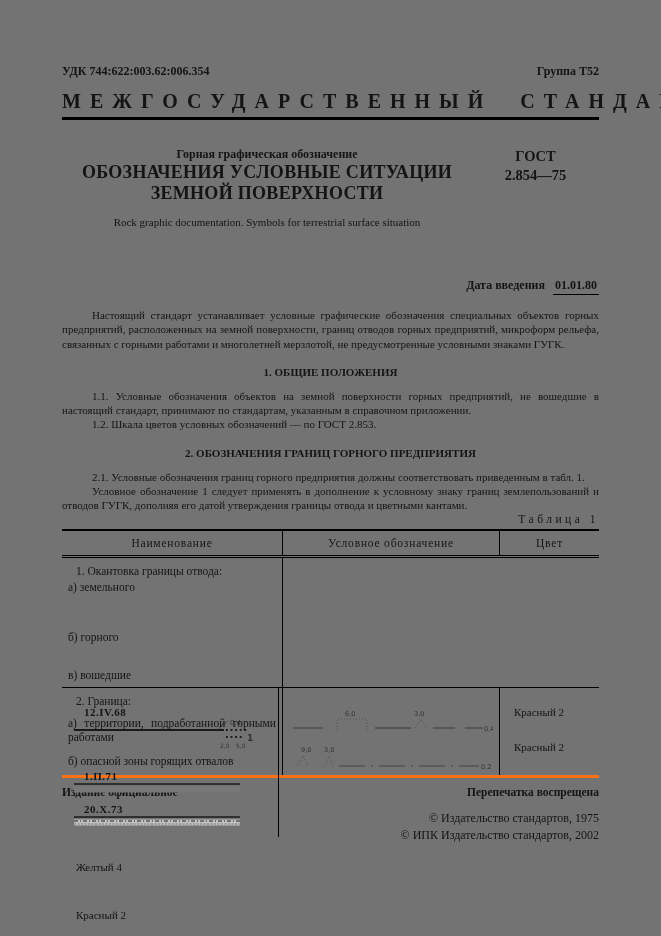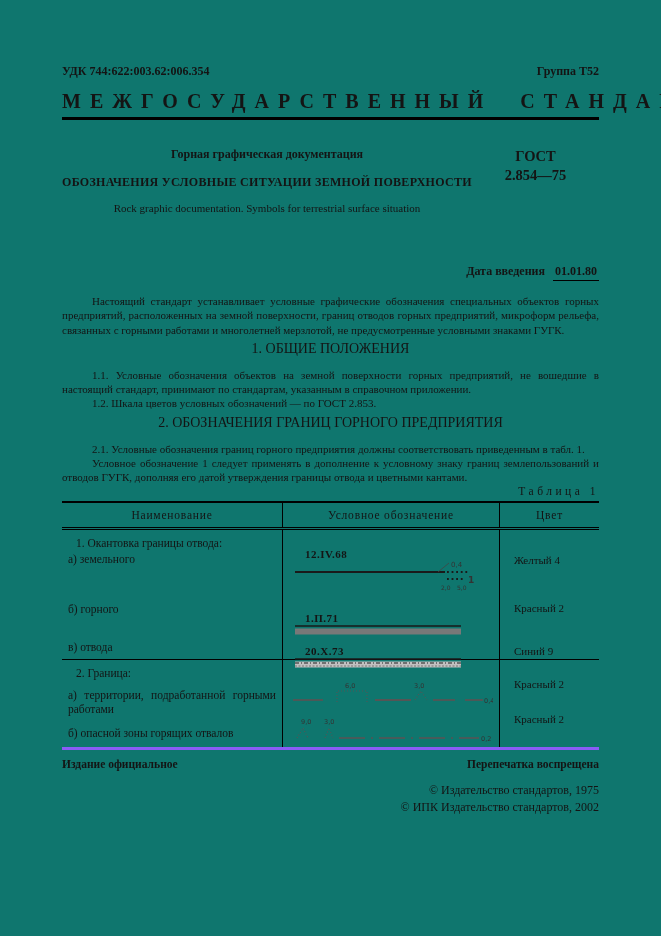--- a/index.html
+++ b/index.html
@@ -1,40 +1,40 @@
 <!DOCTYPE html>
 <html><head>
 <meta charset="utf-8">
 <style>
   * { margin:0; padding:0; box-sizing:border-box; }
   html,body { background:#e8e8e8; }
   body { width:661px; font-family:"Liberation Serif","DejaVu Serif",serif; color:#141414; }
-  .page { position:relative; width:661px; height:936px; background:#0f766e; padding:64px 62px 0 62px; overflow:hidden; }
+  .page { position:relative; width:661px; height:936px; background:#737373; padding:64px 62px 0 62px; overflow:hidden; }
 
   .udk-row { display:flex; justify-content:space-between; font-weight:bold; font-size:12px; }
   .std-name { margin-top:11px; font-weight:bold; font-size:20px; letter-spacing:9px; word-spacing:14px; white-space:nowrap; }
   .top-rule { height:3px; background:#000; margin-top:4px; }
 
   .title-flex { display:flex; margin-top:27px; }
   .title-left { width:410px; text-align:center; }
   .doc-category { font-weight:bold; font-size:12px; }
-  .main-title { font-weight:bold; font-size:12px; margin-top:13px; letter-spacing:0.3px; }
+  .main-title { font-weight:bold; font-size:18px; letter-spacing:0.3px; }
   .subtitle-en { font-size:11px; margin-top:12px; }
   .gost-box { flex:1; text-align:center; font-weight:bold; font-size:14.5px; line-height:1.3; }
 
   .date-row { margin-top:50px; text-align:right; font-weight:bold; font-size:12px; }
   .date-val { border-bottom:1.6px solid #000; padding:0 2px 1px 2px; margin-left:8px; display:inline-block; }
 
   .para { font-size:11px; line-height:1.3; text-align:justify; text-indent:30px; }
   .intro { margin-top:13px; }
-  .sec-head { text-align:center; font-weight:normal; font-size:14px; margin-top:4px; margin-bottom:11px; }
+  .sec-head { text-align:center; font-weight:bold; font-size:11px; margin-top:15px; margin-bottom:11px; }
 
   .tbl-caption { text-align:right; font-size:11.5px; letter-spacing:3.5px; margin-bottom:4px; }
 
-  .tbl { border-top:2.5px solid #000; border-bottom:3px solid #8b5cf6; font-size:11.5px; }
+  .tbl { border-top:2.5px solid #000; border-bottom:3px solid #f97316; font-size:11.5px; }
   .tbl-header { display:flex; border-bottom:3px double #000; }
   .tbl-header .cell { padding:6px 4px; text-align:center; letter-spacing:0.8px; }
   .tbl-row { display:flex; }
   .row-div { border-bottom:1px solid #000; }
   .cell { position:relative; }
   .c1 { width:221px; border-right:1px solid #000; padding:6px 6px 6px 6px; }
   .c2 { width:217px; border-right:1px solid #000; padding:6px 10px; }
   .c3 { flex:1; padding:6px 6px 6px 14px; }
 
   .item-name { font-size:11.5px; line-height:1.25; text-align:justify; }
@@ -54,21 +54,21 @@
 
   <div class="udk-row">
     <span>УДК 744:622:003.62:006.354</span>
     <span>Группа Т52</span>
   </div>
   <div class="std-name">МЕЖГОСУДАРСТВЕННЫЙ СТАНДАРТ</div>
   <div class="top-rule"></div>
 
   <div class="title-flex">
     <div class="title-left">
-      <div class="doc-category">Горная графическая документация</div>
+      <div class="doc-category">Горная графическая обозначение</div>
       <div class="main-title">ОБОЗНАЧЕНИЯ УСЛОВНЫЕ СИТУАЦИИ ЗЕМНОЙ ПОВЕРХНОСТИ</div>
       <div class="subtitle-en">Rock graphic documentation. Symbols for terrestrial surface situation</div>
     </div>
     <div class="gost-box">
       <div>ГОСТ</div>
       <div>2.854—75</div>
     </div>
   </div>
 
   <div class="date-row">
@@ -87,26 +87,26 @@
 
   <div class="tbl-caption">Таблица 1</div>
 
   <div class="tbl">
     <div class="tbl-header">
       <div class="cell c1">Наименование</div>
       <div class="cell c2">Условное обозначение</div>
       <div class="cell c3" style="text-align:center;">Цвет</div>
     </div>
 
-    <div class="tbl-row row-div" style="height:130px;">
+    <div class="tbl-row row-div" style="height:130px;flex-direction:column;">
       <div class="cell c1">
         <div class="item-name grp-label">1. Окантовка границы отвода:</div>
         <div class="item-name" style="margin-top:2px;">а)  земельного</div>
         <div class="item-name" style="margin-top:36px;">б)  горного</div>
-        <div class="item-name" style="margin-top:23px;">в)  отвода</div>
+        <div class="item-name" style="margin-top:23px;">в)  вошедшие</div>
       </div>
       <div class="cell c2">
 
         <div style="margin-top:12px;">
           <div class="sym-label" style="padding-left:12px;">12.IV.68</div>
           <svg width="196" height="32" viewBox="0 0 196 32">
             <line x1="2" y1="12" x2="152" y2="12" stroke="#1a1a1a" stroke-width="2.2"></line>
             <line x1="145" y1="12" x2="156" y2="3" stroke="#444" stroke-width="0.8"></line>
             <text x="158" y="7" font-size="7">0,4</text>
             <line x1="154" y1="12" x2="176" y2="12" stroke="#1a1a1a" stroke-width="1.8" stroke-dasharray="1.8,2.8"></line>

